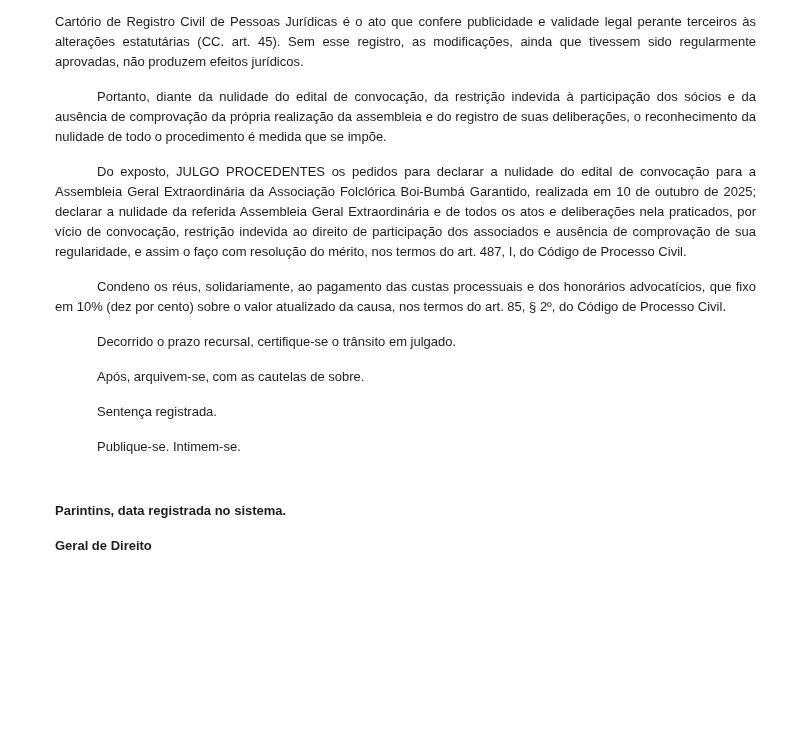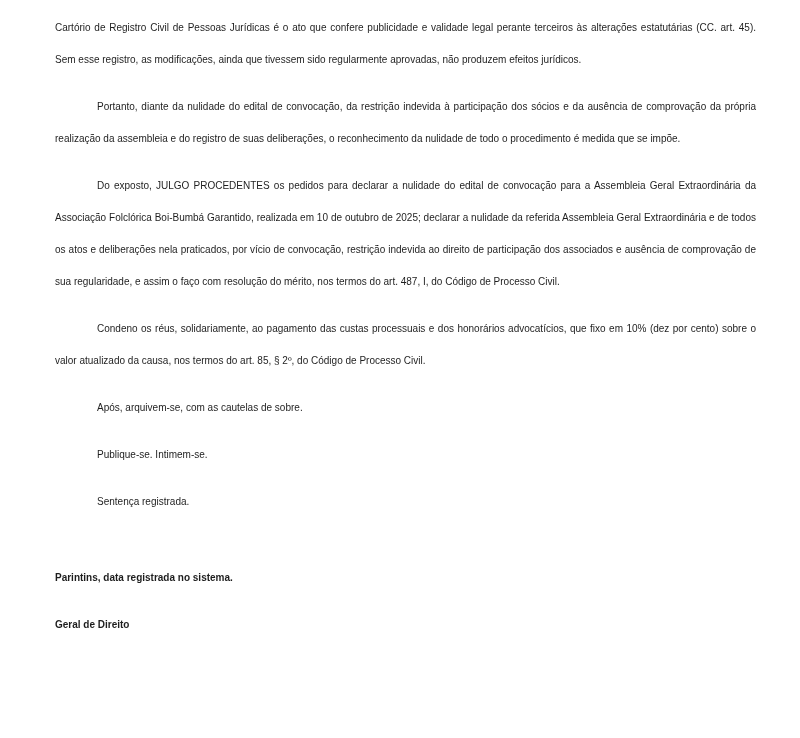--- a/index.html
+++ b/index.html
@@ -12,22 +12,22 @@
     background: #ffffff;
     font-family: "Liberation Sans", "DejaVu Sans", sans-serif;
     color: #1e1e1e;
     overflow: hidden;
   }
   .doc {
     padding: 12px 44px 0 55px;
   }
   .doc p {
     margin: 0 0 15px 0;
-    font-size: 10px;
-    line-height: 32px;
+    font-size: 13px;
+    line-height: 20px;
   }
   p.justify { text-align: justify; }
   p.left { text-align: left; }
   p.indent { text-indent: 42px; }
   p.center {
     text-align: left;
     font-weight: bold;
     text-indent: 0;
   }
   .place-line { margin-top: 44px !important; }
@@ -37,19 +37,20 @@
 </style>
 </head>
 <body>
 
 <div class="doc">
   <div id="document-body">
       <p class="justify"><span>Cartório de Registro Civil de Pessoas Jurídicas é o ato que confere publicidade e validade legal perante terceiros às alterações estatutárias (CC. art. 45). Sem esse registro, as modificações, ainda que tivessem sido regularmente aprovadas, não produzem efeitos jurídicos.</span></p>
       <p class="justify indent"><span>Portanto, diante da nulidade do edital de convocação, da restrição indevida à participação dos sócios e da ausência de comprovação da própria realização da assembleia e do registro de suas deliberações, o reconhecimento da nulidade de todo o procedimento é medida que se impõe.</span></p>
       <p class="justify indent"><span>Do exposto, </span><strong>JULGO PROCEDENTES</strong><span> os pedidos para </span><strong>declarar</strong><span> a nulidade do edital de convocação para a Assembleia Geral Extraordinária da Associação Folclórica Boi-Bumbá Garantido, realizada em 10 de outubro de 2025; </span><strong>declarar</strong><span> a nulidade da referida Assembleia Geral Extraordinária e de todos os atos e deliberações nela praticados, por vício de convocação, restrição indevida ao direito de participação dos associados e ausência de comprovação de sua regularidade, e assim o faço com resolução do mérito, nos termos do art. 487, I, do Código de Processo Civil.</span></p>
       <p class="justify indent"><span>Condeno os réus, solidariamente, ao pagamento das custas processuais e dos honorários advocatícios, que fixo em 10% (dez por cento) sobre o valor atualizado da causa, nos termos do art. 85, § 2º, do Código de Processo Civil.</span></p>
+      <p class="left indent"><span>Decorrido o prazo recursal, certifique-se o trânsito em julgado.</span></p>
       <p class="left indent"><span>Após, arquivem-se, com as cautelas de sobre.</span></p>
+      <p class="left indent"><span>Sentença registrada.</span></p>
       <p class="left indent"><span>Publique-se. Intimem-se.</span></p>
-      <p class="left indent"><span>Sentença registrada.</span></p>
     </div>
   <p class="center place-line">Parintins, data registrada no sistema.</p>
   <p class="center sig-title">Geral de Direito</p>
 </div>
 
 </body></html>

